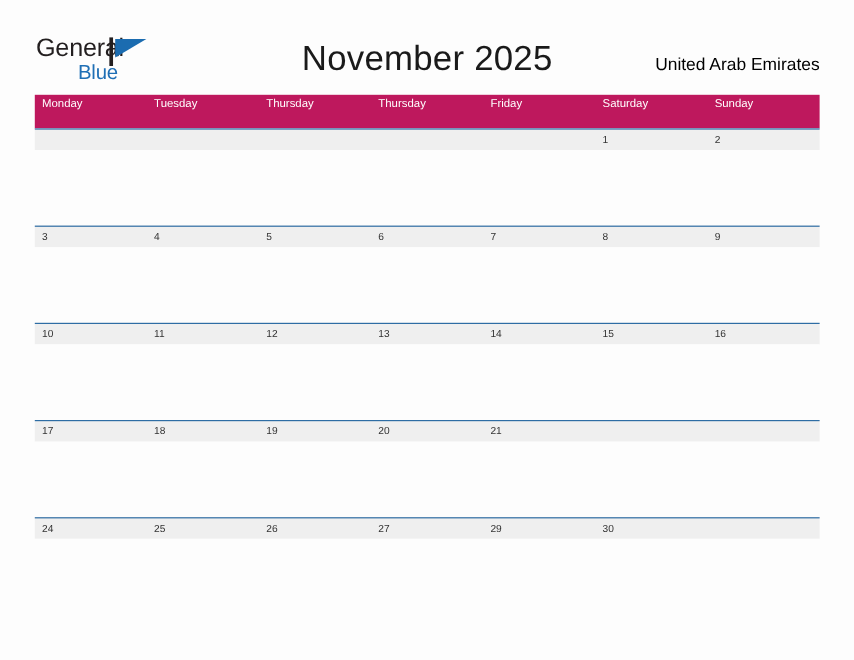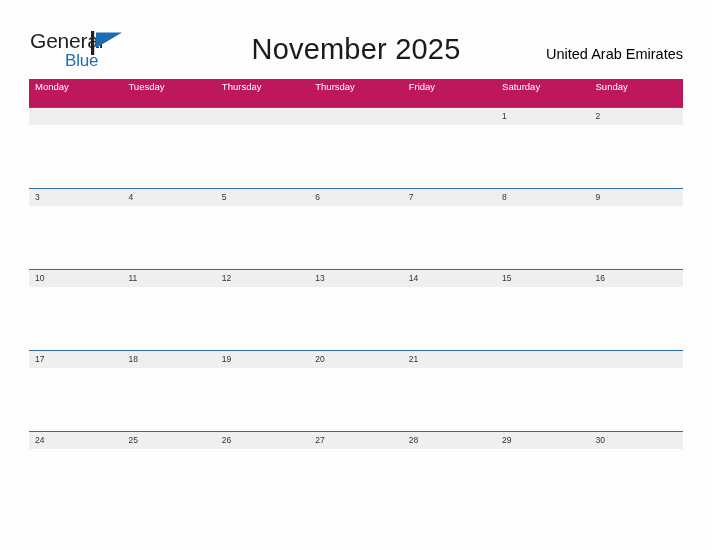--- a/index.html
+++ b/index.html
@@ -225,20 +225,19 @@
     </div>
     <div class="week-body"></div>
   </div>
 
   <div class="week-row">
     <div class="date-band">
       <div class="date-cell">24</div>
       <div class="date-cell">25</div>
       <div class="date-cell">26</div>
       <div class="date-cell">27</div>
-      <div class="date-cell">28</div>
       <div class="date-cell">29</div>
       <div class="date-cell">30</div>
     </div>
     <div class="week-body"></div>
   </div>
 
 </div>
 
 </body></html>

